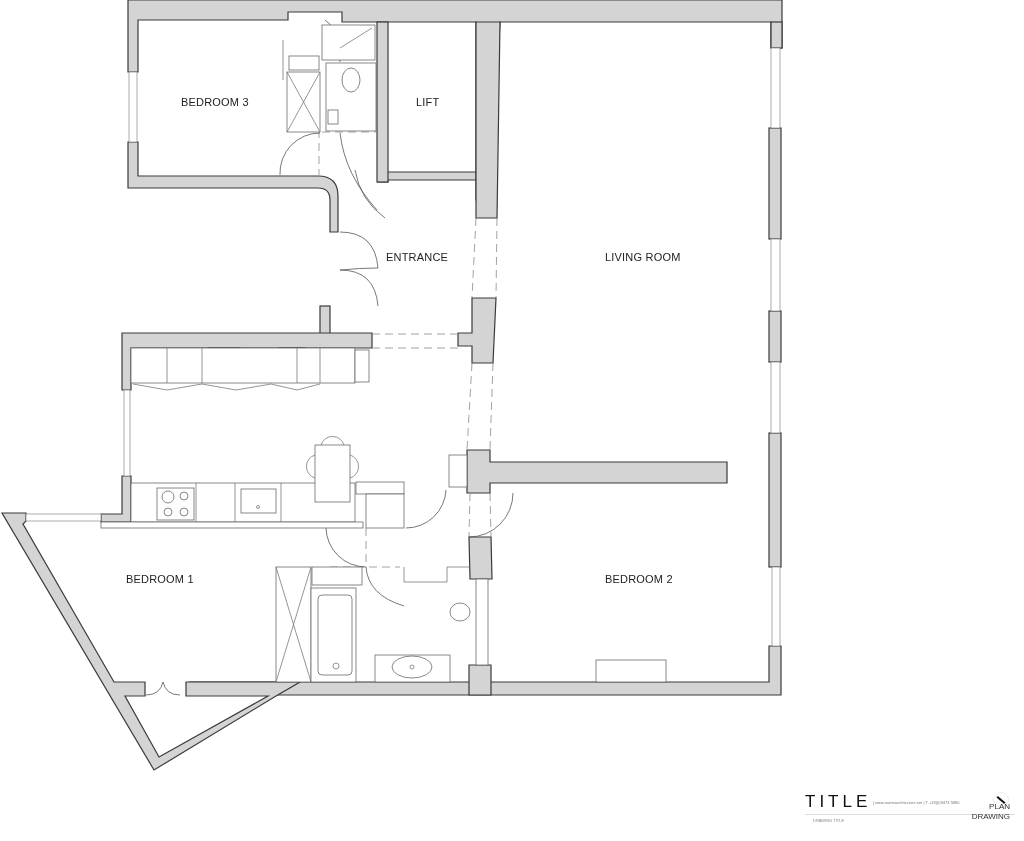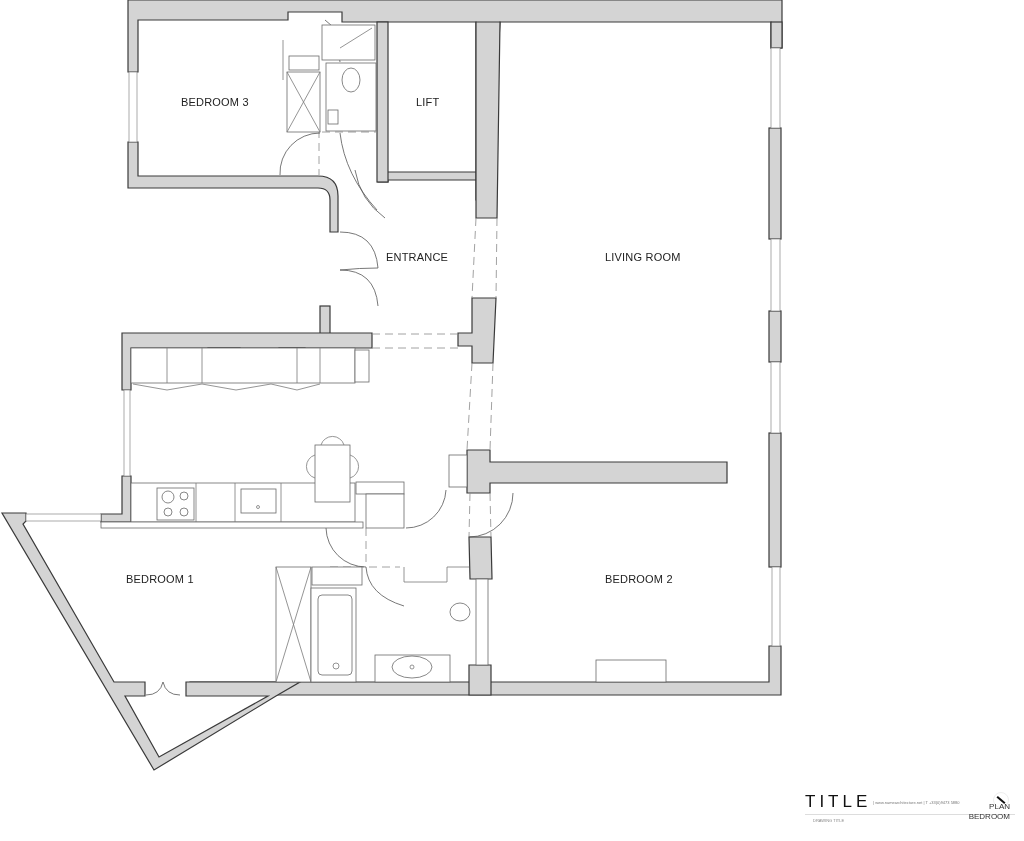--- a/index.html
+++ b/index.html
@@ -171,15 +171,15 @@
 </svg>
 
 <div class="tb">
   <div class="tb-logo">TITLE</div>
   <div class="tb-contact">|  www.namearchitecture.net  |  T +33(0)9473 5880</div>
   <div class="tb-north"></div>
   <div class="tb-rule"></div>
   <div class="tb-drawing">DRAWING TITLE</div>
   <div class="tb-title">
     <div>PLAN</div>
-    <div>BEDROOM</div>
+    <div>DRAWING</div>
   </div>
 </div>
 
 </body></html>

